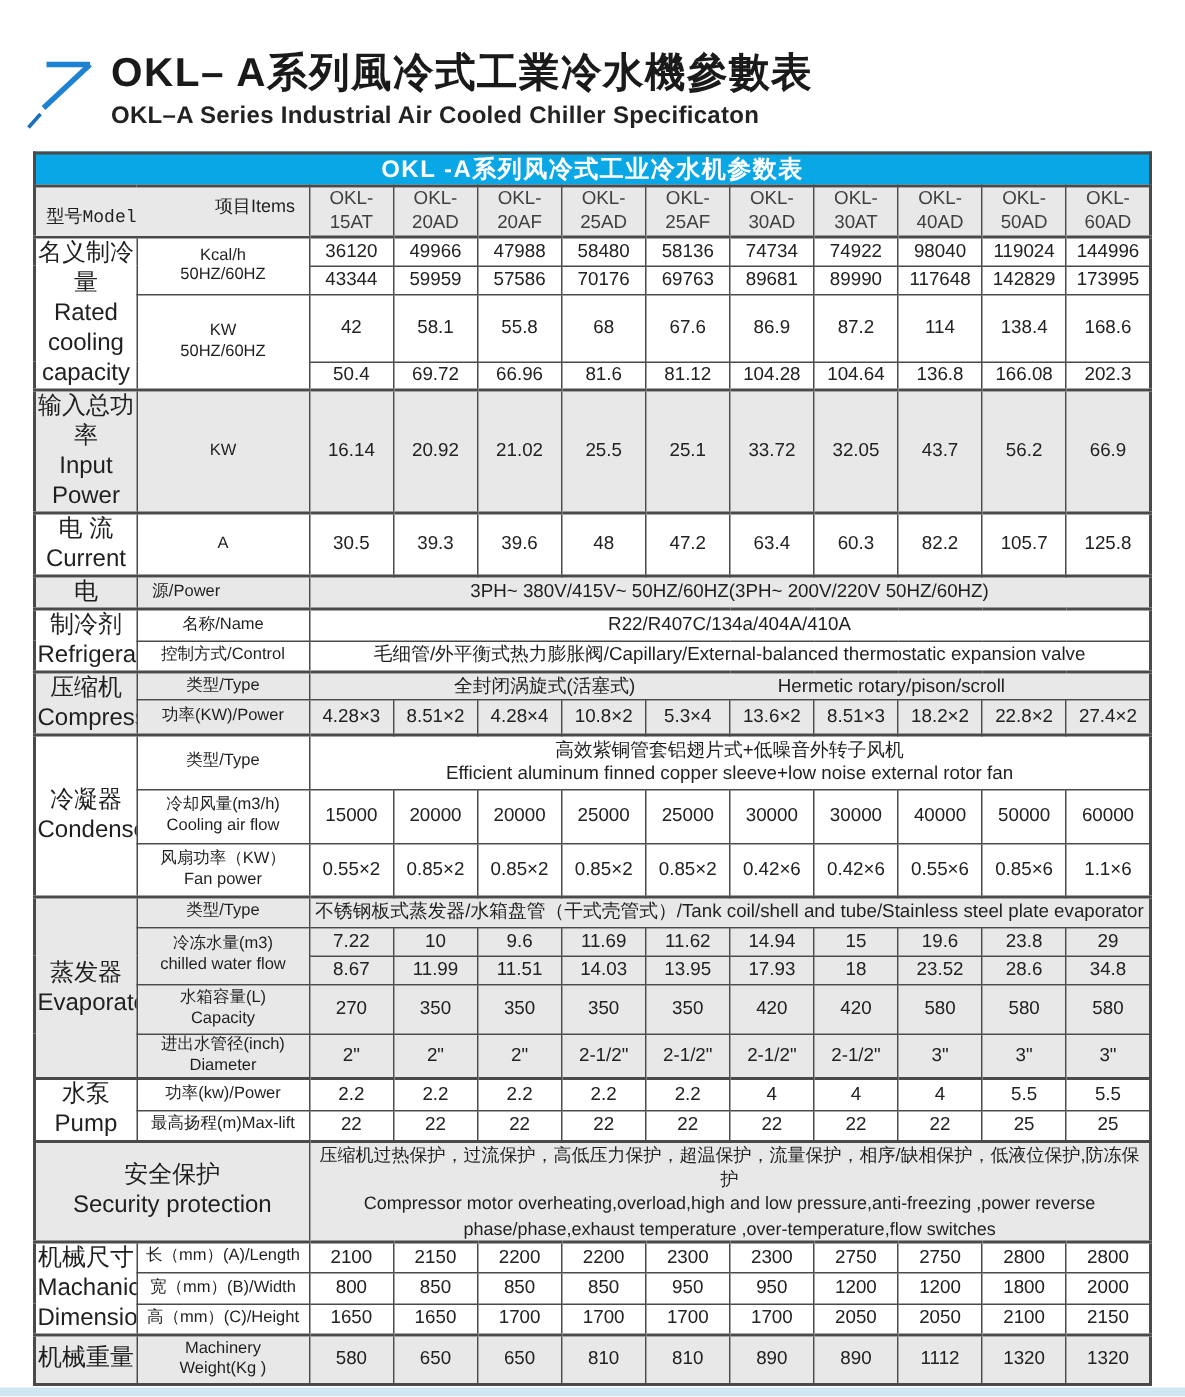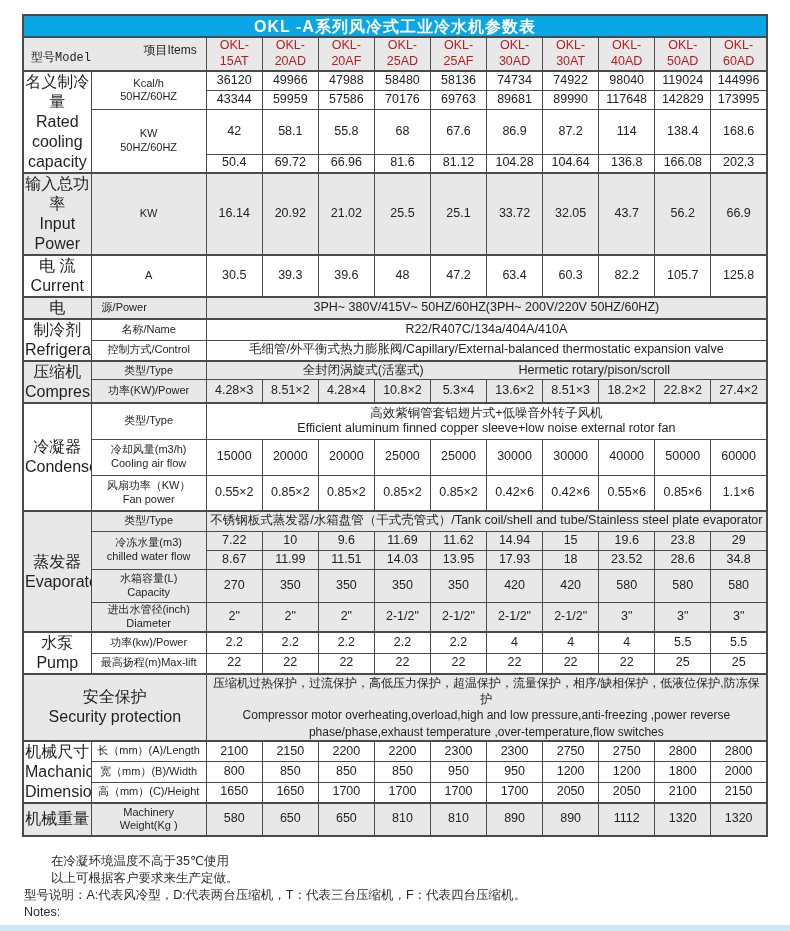--- a/index.html
+++ b/index.html
@@ -25,21 +25,21 @@
   table{border-collapse:collapse; table-layout:fixed; width:746px;
     border:2px solid var(--border);}
   col.c-cat{width:68px;} col.c-item{width:115px;} col.c-val{width:56px;}
   td{border:1px solid var(--border); vertical-align:middle; text-align:center;
      font-size:12px; line-height:1.25; overflow:hidden; padding:0 1px;}
   tr.sec-start td{border-top:2px solid var(--border);}
   tr.g td{background:var(--gray);} tr.w td{background:#fff;}
   td.cat{font-size:16px; white-space:pre-line;}
   td.item{font-size:11px; white-space:pre-line;margin-top:13px;}
   td.val, td.model{font-size:12.5px; color:#222;}
-  td.model{white-space:pre-line; font-size:12.5px; color:#b91c1c;}
+  td.model{white-space:pre-line; font-size:12.5px; color:#404040;}
   td.span{font-size:12.5px;}
   td.pre{white-space:pre-line;}
   td.left{text-align:left; padding-left:10px;}
   .h17{height:17px;} .h19{height:19px;} .h20{height:20px;} .h21{height:22px;}
   .h30{height:30px;} .h33{height:33px;} .h34{height:34px;} .h35{height:35px;}
   .h36{height:36px;} .h55{height:55px;}
   .corner{position:relative; padding:0;
     background:linear-gradient(to bottom right, transparent calc(50% - 1px),
       var(--border) calc(50% - 1px), var(--border) calc(50% + 1px),
       transparent calc(50% + 1px));}
@@ -53,20 +53,31 @@
   .notes .line{white-space:nowrap;}
   .notes .indent{margin-left:27px;}
   .footer-strip{position:absolute; left:0; right:0; bottom:0; height:6px;
     background:var(--strip);}
 </style>
 </head>
 <body>
 
 <div class="page">
 
+  <div class="masthead">
+    <svg class="logo" viewBox="0 0 48 52">
+      <line x1="13" y1="9" x2="42" y2="9" stroke="#1e82d2" stroke-width="3.6"></line>
+      <line x1="42" y1="9" x2="11" y2="38" stroke="#1e82d2" stroke-width="3.6"></line>
+      <line x1="9" y1="42" x2="1" y2="51" stroke="#1b6fbd" stroke-width="2.4"></line>
+    </svg>
+    <div class="titles">
+      <div class="title-cn">OKL– A系列風冷式工業冷水機參數表</div>
+      <div class="title-en">OKL–A Series Industrial Air Cooled Chiller Specificaton</div>
+    </div>
+  </div>
 
   <div class="spec-wrap">
     <div class="table-banner">OKL -A系列风冷式工业冷水机参数表</div>
     <table>
       <colgroup>
         <col class="c-cat">
           <col class="c-item">
         <col class="c-val">
           <col class="c-val">
           <col class="c-val">

